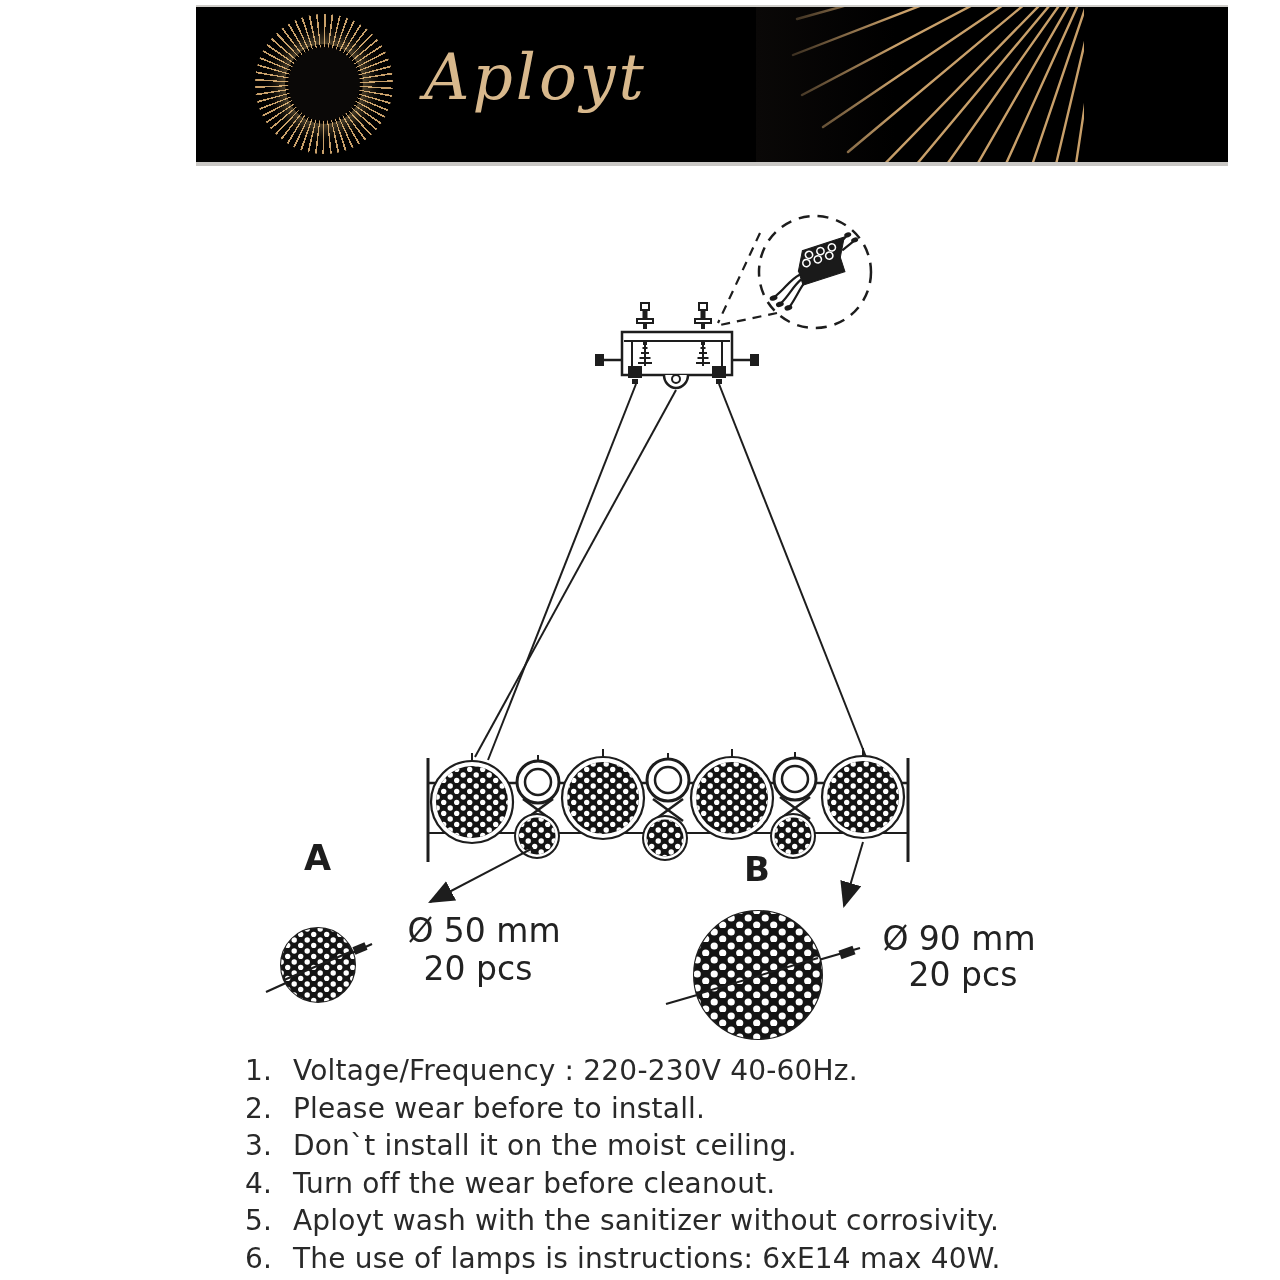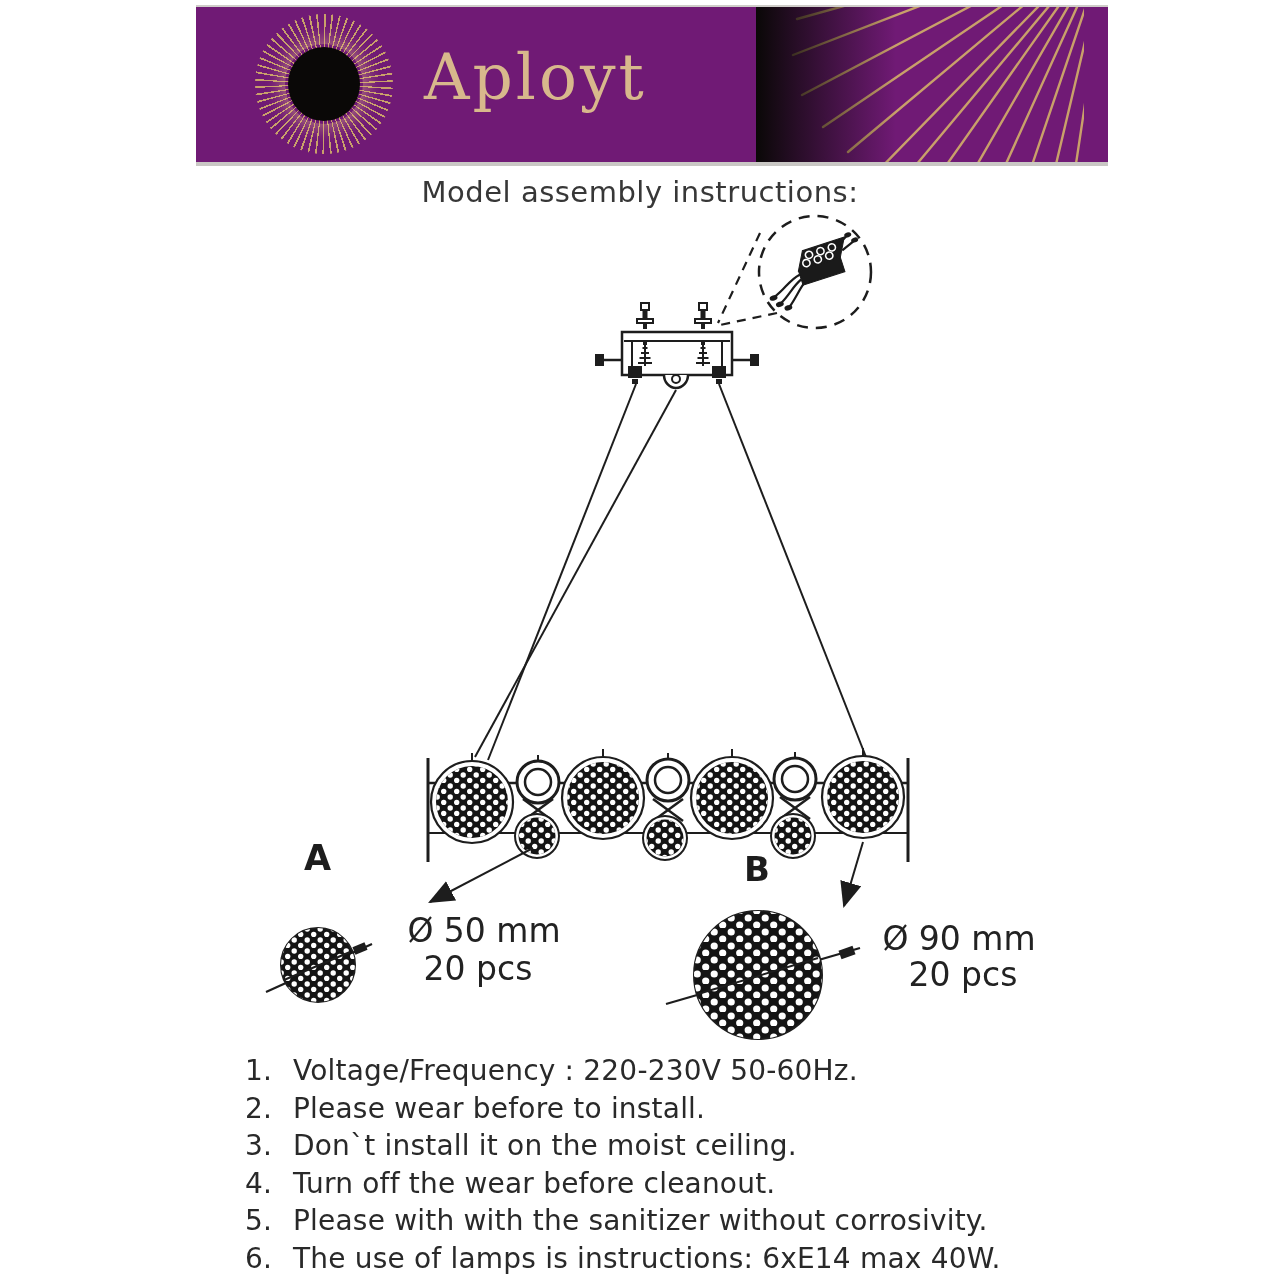--- a/index.html
+++ b/index.html
@@ -2,23 +2,23 @@
 <html><head>
 <meta charset="utf-8">
 <style>
   html,body { margin:0; padding:0; background:#ffffff; }
   .page {
     position:relative; width:1280px; height:1280px; background:#ffffff;
     font-family:"DejaVu Sans", "Liberation Sans", sans-serif; overflow:hidden;
   }
   
   .banner {
-    position:absolute; left:196px; top:5px; width:912px; height:155px;
-    background:#701a75; overflow:hidden;
-    border-top:2px solid #cfcdc9; border-bottom:4px solid #c9c7c4;
+    position:absolute; left:196px; top:5px; width:1032px; height:155px;
+    background:#000000; overflow:hidden;
+    border-top:2px solid #cfcdc9; border-bottom:4px solid #c9c7c4;font-style:italic;
   }
   .sun {
     position:absolute; left:59px; top:7px; width:138px; height:140px;
     border-radius:50%;
     background:repeating-conic-gradient(#c9a06a 0deg 1.5deg, rgba(0,0,0,0) 1.5deg 6.2deg);
   }
   .sun::before {
     content:""; position:absolute; inset:30px; border-radius:50%;
     box-shadow:0 0 16px 5px rgba(240,205,140,0.45);
   }
@@ -71,21 +71,20 @@
         <linearGradient id="fade" x1="0" y1="0" x2="1" y2="0">
           <stop offset="0" stop-color="#0a0807" stop-opacity="1"></stop>
           <stop offset="1" stop-color="#0a0807" stop-opacity="0"></stop>
         </linearGradient>
       </defs>
       <rect x="560" y="0" width="140" height="155" fill="url(#fade)"></rect>
     </svg>
   </div>
 
   <div class="title-block">
-    <div class="title-line">Model assembly instructions:</div>
   </div>
 
   <svg class="diagram" width="880" height="850" viewBox="0 0 880 850">
     <defs>
       <pattern id="texS" width="13" height="11" patternUnits="userSpaceOnUse">
         <circle cx="3.2" cy="3" r="2.7" fill="#fff"></circle>
         <circle cx="9.7" cy="8.5" r="2.7" fill="#fff"></circle>
       </pattern>
       <pattern id="texL" width="17" height="14" patternUnits="userSpaceOnUse">
         <circle cx="4.2" cy="4" r="3.6" fill="#fff"></circle>
@@ -279,37 +278,37 @@
       <circle cx="558" cy="775" r="64" fill="url(#texL)" stroke="none"></circle>
       <line x1="498" y1="794" x2="618" y2="758" stroke="#1d1d1d" stroke-width="2"></line>
     </g>
     <text x="759" y="750" font-size="33" fill="#222" text-anchor="middle">Ø 90 mm</text>
     <text x="763" y="786" font-size="33" fill="#222" text-anchor="middle">20 pcs</text>
   </svg>
 
   <div class="instructions">
     <div class="inst-row">
       <span class="inst-num">1.</span>
-      <span class="inst-text">Voltage/Frequency : 220-230V 50-60Hz.</span>
+      <span class="inst-text">Voltage/Frequency : 220-230V 40-60Hz.</span>
     </div>
     <div class="inst-row">
       <span class="inst-num">2.</span>
       <span class="inst-text">Please wear before to install.</span>
     </div>
     <div class="inst-row">
       <span class="inst-num">3.</span>
       <span class="inst-text">Don`t install it on the moist ceiling.</span>
     </div>
     <div class="inst-row">
       <span class="inst-num">4.</span>
       <span class="inst-text">Turn off the wear before cleanout.</span>
     </div>
     <div class="inst-row">
       <span class="inst-num">5.</span>
-      <span class="inst-text">Please with with the sanitizer without corrosivity.</span>
+      <span class="inst-text">Aployt wash with the sanitizer without corrosivity.</span>
     </div>
     <div class="inst-row">
       <span class="inst-num">6.</span>
       <span class="inst-text">The use of lamps is instructions: 6xE14 max 40W.</span>
     </div>
   </div>
 
 </div>
 
 </body></html>

